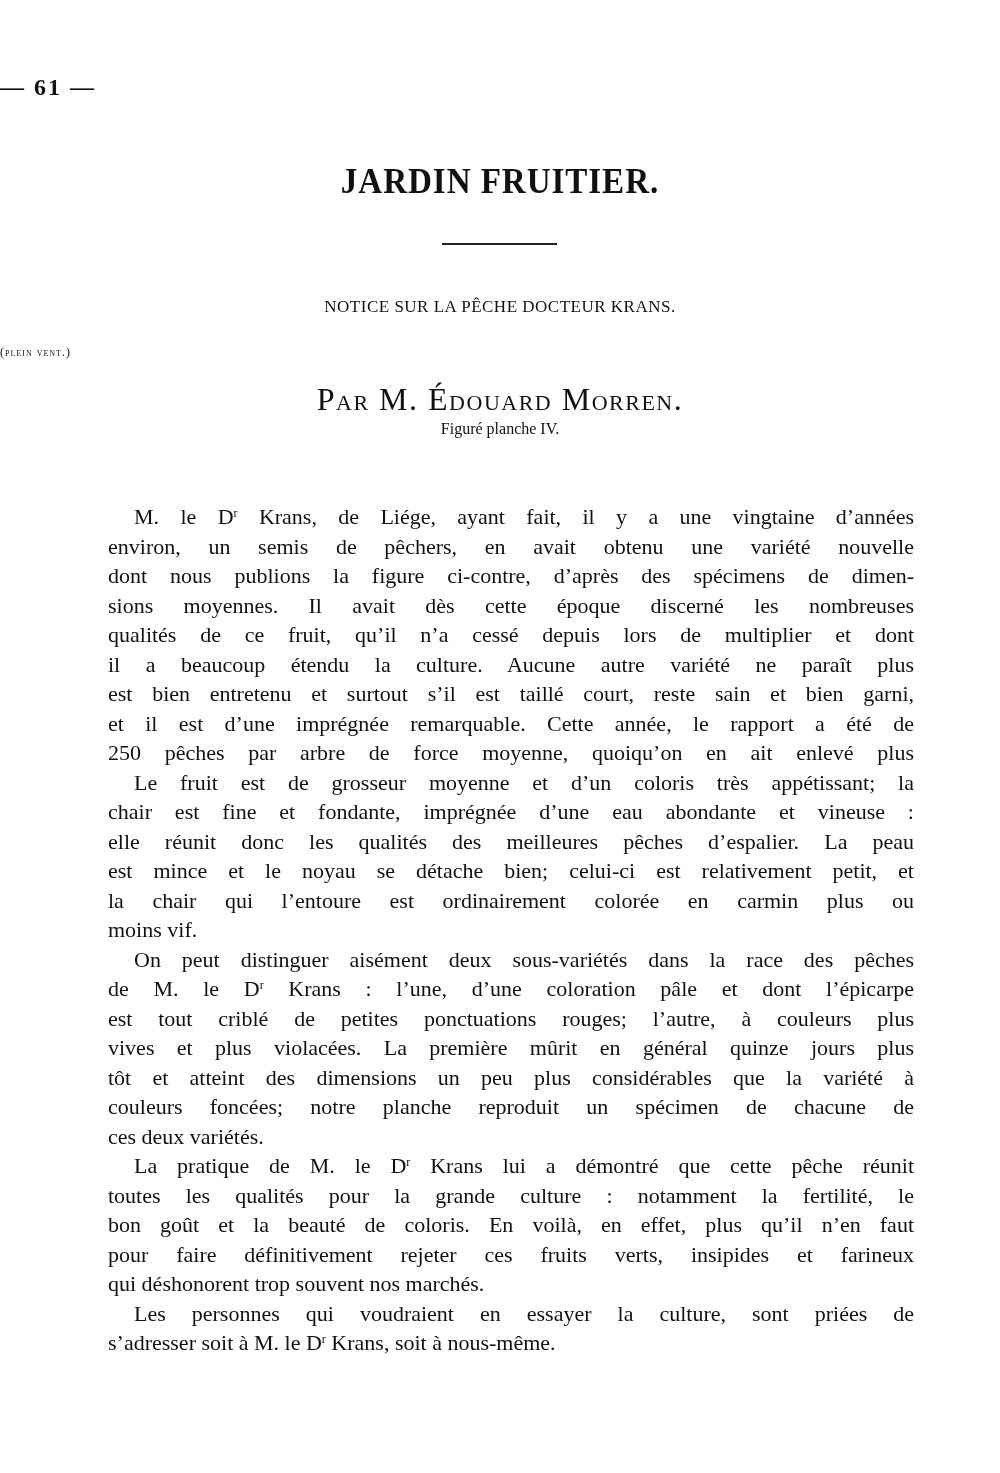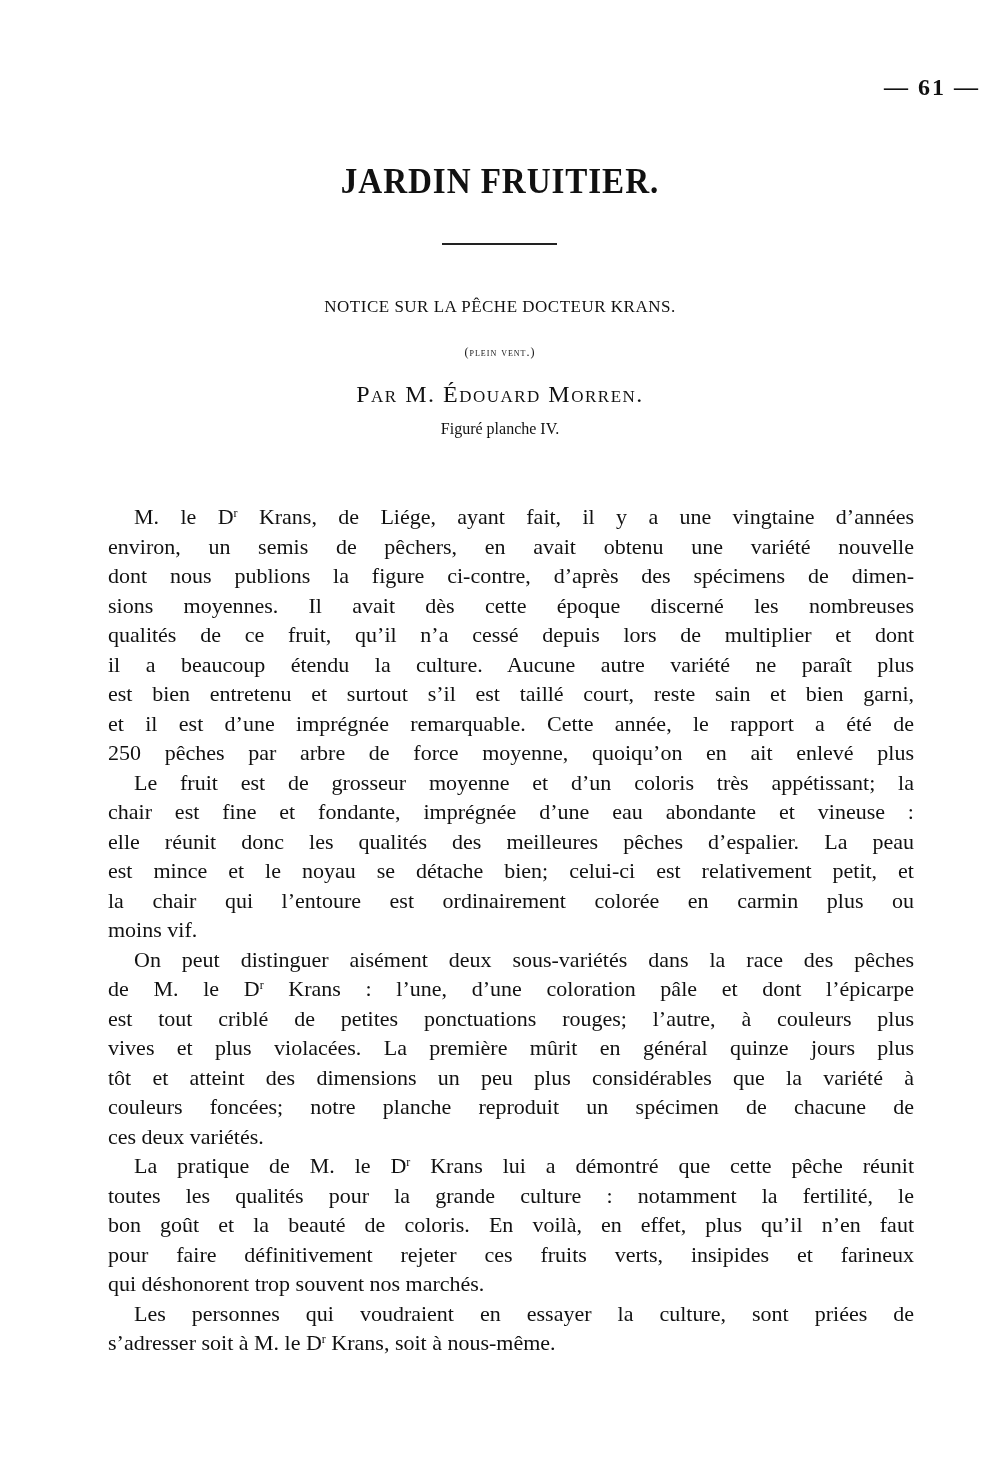--- a/index.html
+++ b/index.html
@@ -13,21 +13,21 @@
       position: relative;
       overflow: hidden;
       font-family: "Liberation Serif", "DejaVu Serif", serif;
       color: #111111;
     }
     .page-number {
       position: absolute;
       top: 74px;
       left: 0;
       width: 980px;
-      text-align: right;
+      text-align: left;
       font-size: 24px;
       font-weight: bold;
       letter-spacing: 2px;
     }
     .section-title {
       position: absolute;
       top: 160px;
       left: 0;
       width: 1000px;
       text-align: center;
@@ -51,32 +51,32 @@
       width: 1000px;
       text-align: center;
       font-size: 17px;
       letter-spacing: 0.5px;
     }
     .subtitle {
       position: absolute;
       top: 345px;
       left: 0;
       width: 1000px;
-      text-align: center;
+      text-align: left;
       font-size: 12px;
       font-variant: small-caps;
       letter-spacing: 1px;
     }
     .byline {
       position: absolute;
       top: 381px;
       left: 0;
       width: 1000px;
       text-align: center;
-      font-size: 24px;
+      font-size: 32px;
       font-variant: small-caps;
       letter-spacing: 1.5px;
     }
     .figure-ref {
       position: absolute;
       top: 420px;
       left: 0;
       width: 1000px;
       text-align: center;
       font-size: 16px;

